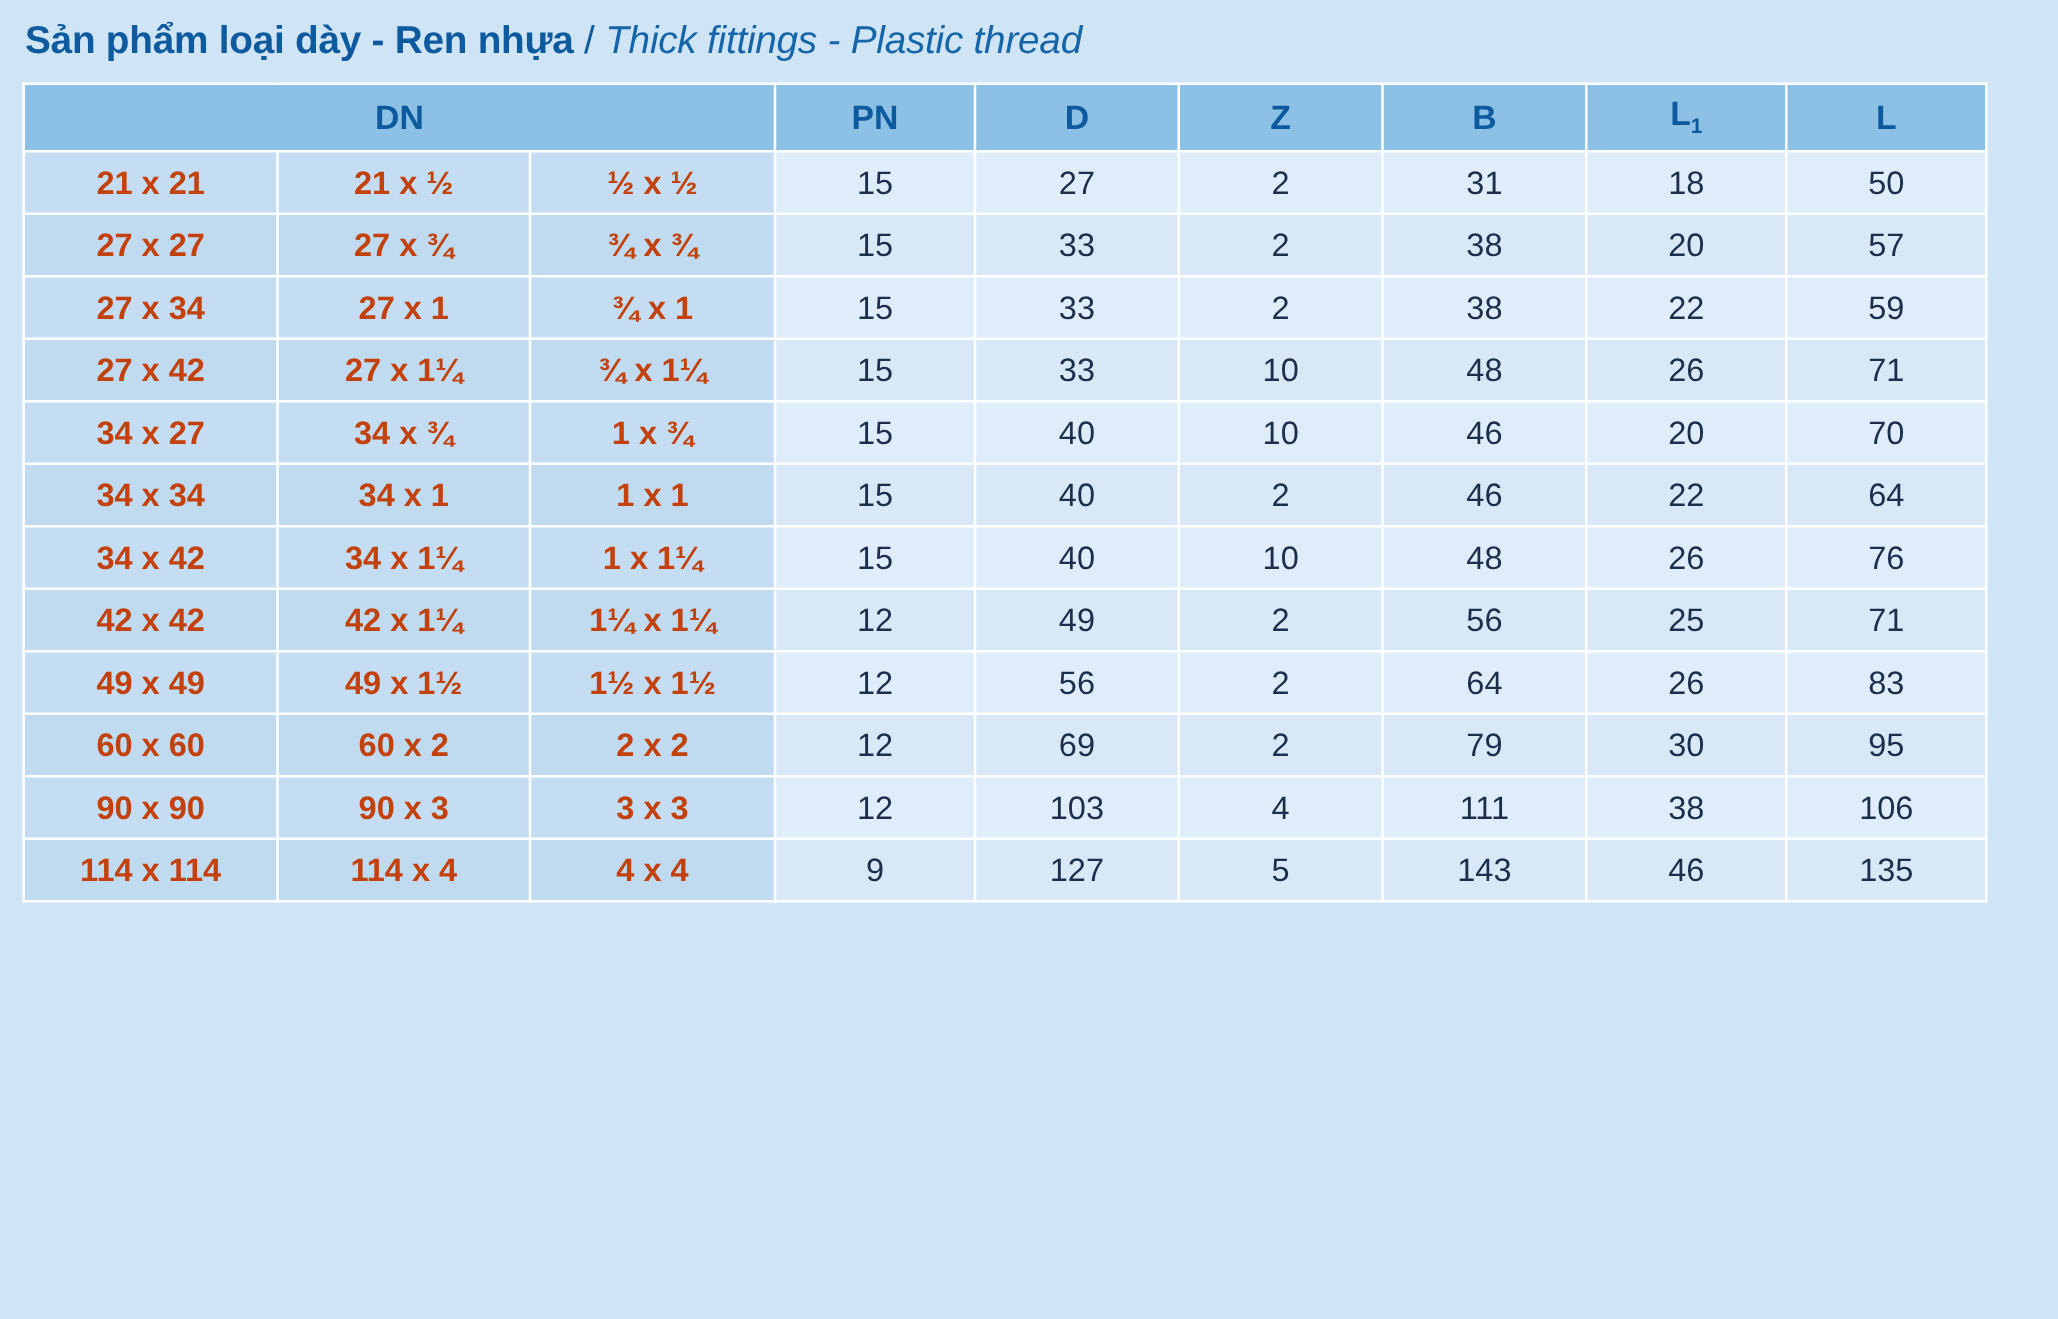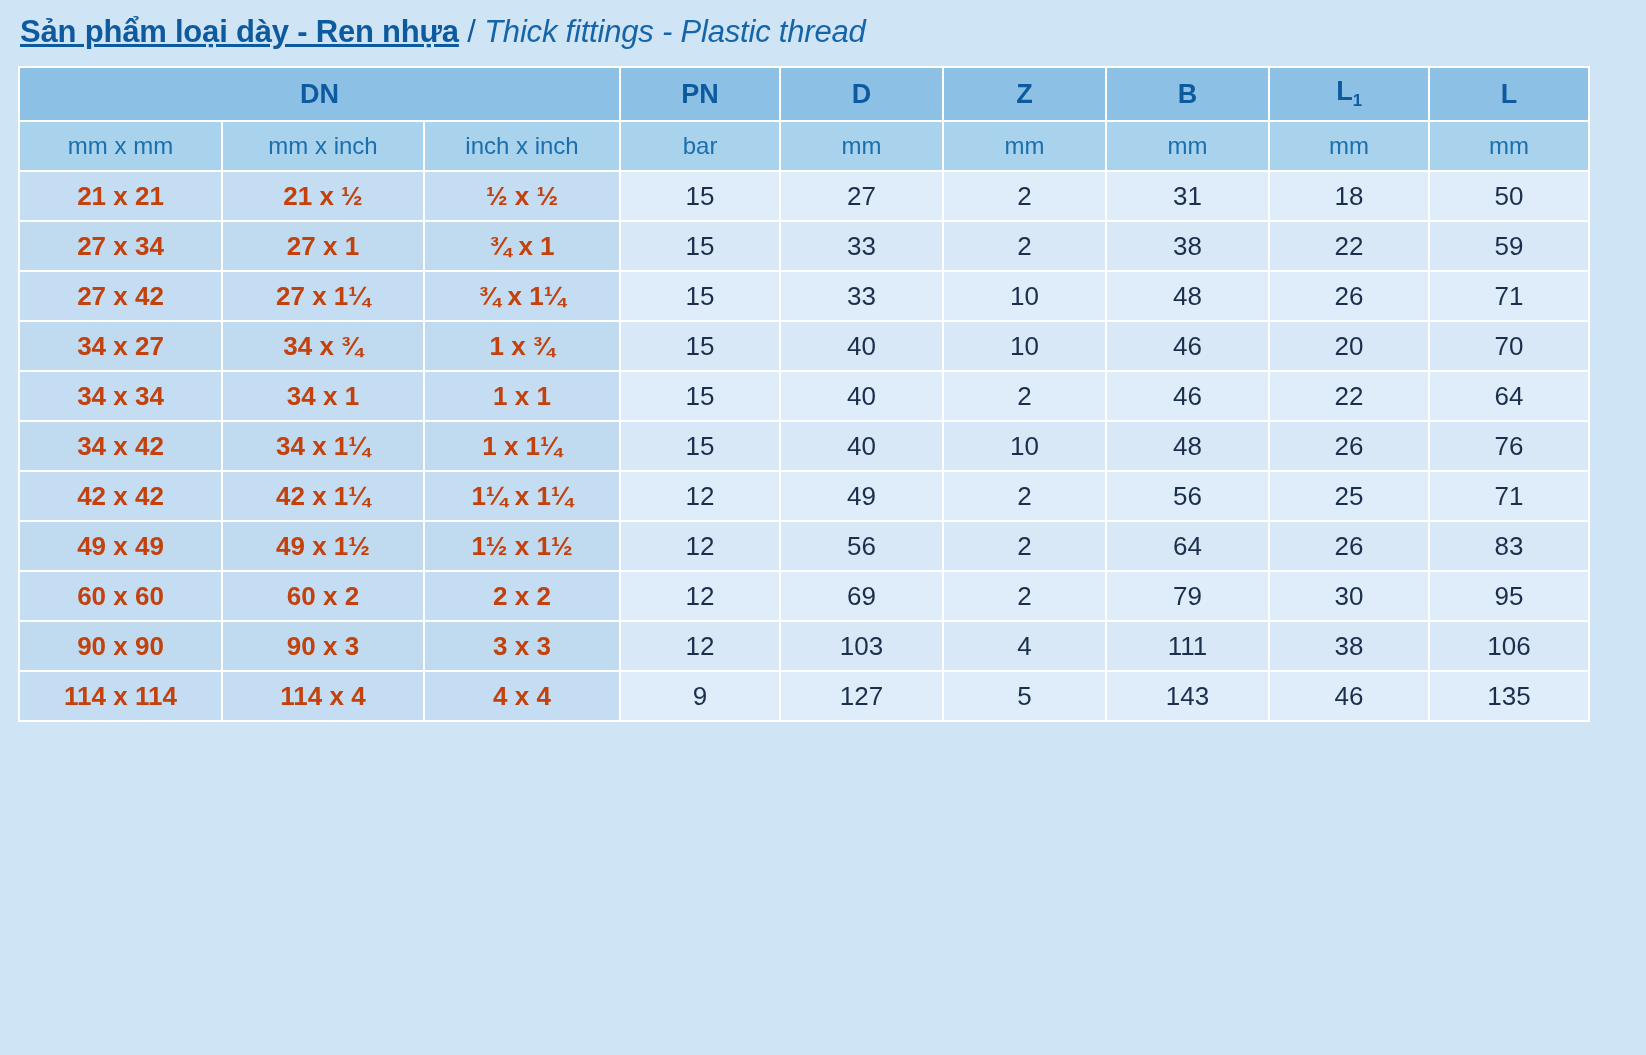--- a/index.html
+++ b/index.html
@@ -24,21 +24,20 @@
     font-size: 31px;
     font-weight: bold;
     color: #0d5a9e;
     letter-spacing: -0.2px;
     margin: 0 0 16px 2px;
     white-space: nowrap;
   }
   .title .vi {
     font-weight: bold;
     font-style: normal;
-    text-decoration: underline;
   }
   .title .sep {
     font-weight: normal;
     font-style: normal;
     color: #0d5a9e;
   }
   .title .en {
     font-weight: normal;
     font-style: italic;
     color: #1565a8;
@@ -133,43 +132,43 @@
     <thead>
       <tr class="group">
         <th colspan="3">DN</th>
         <th>PN</th>
         <th>D</th>
         <th>Z</th>
         <th>B</th>
         <th><span>L</span><span class="sub">1</span></th>
         <th>L</th>
       </tr>
-      <tr class="units">
-        <th class="dnunit">mm x mm</th>
-        <th class="dnunit">mm x inch</th>
-        <th class="dnunit">inch x inch</th>
-        <th>bar</th>
-        <th>mm</th>
-        <th>mm</th>
-        <th>mm</th>
-        <th>mm</th>
-        <th>mm</th>
-      </tr>
     </thead>
     <tbody id="table-body">
         <tr>
           <td class="dn">21 x 21</td>
           <td class="dn">21 x ½</td>
           <td class="dn">½ x ½</td>
           <td class="val">15</td>
           <td class="val">27</td>
           <td class="val">2</td>
           <td class="val">31</td>
           <td class="val">18</td>
           <td class="val">50</td>
+        </tr>
+        <tr>
+          <td class="dn">27 x 27</td>
+          <td class="dn">27 x ¾</td>
+          <td class="dn">¾ x ¾</td>
+          <td class="val">15</td>
+          <td class="val">33</td>
+          <td class="val">2</td>
+          <td class="val">38</td>
+          <td class="val">20</td>
+          <td class="val">57</td>
         </tr>
         <tr>
           <td class="dn">27 x 34</td>
           <td class="dn">27 x 1</td>
           <td class="dn">¾ x 1</td>
           <td class="val">15</td>
           <td class="val">33</td>
           <td class="val">2</td>
           <td class="val">38</td>
           <td class="val">22</td>

